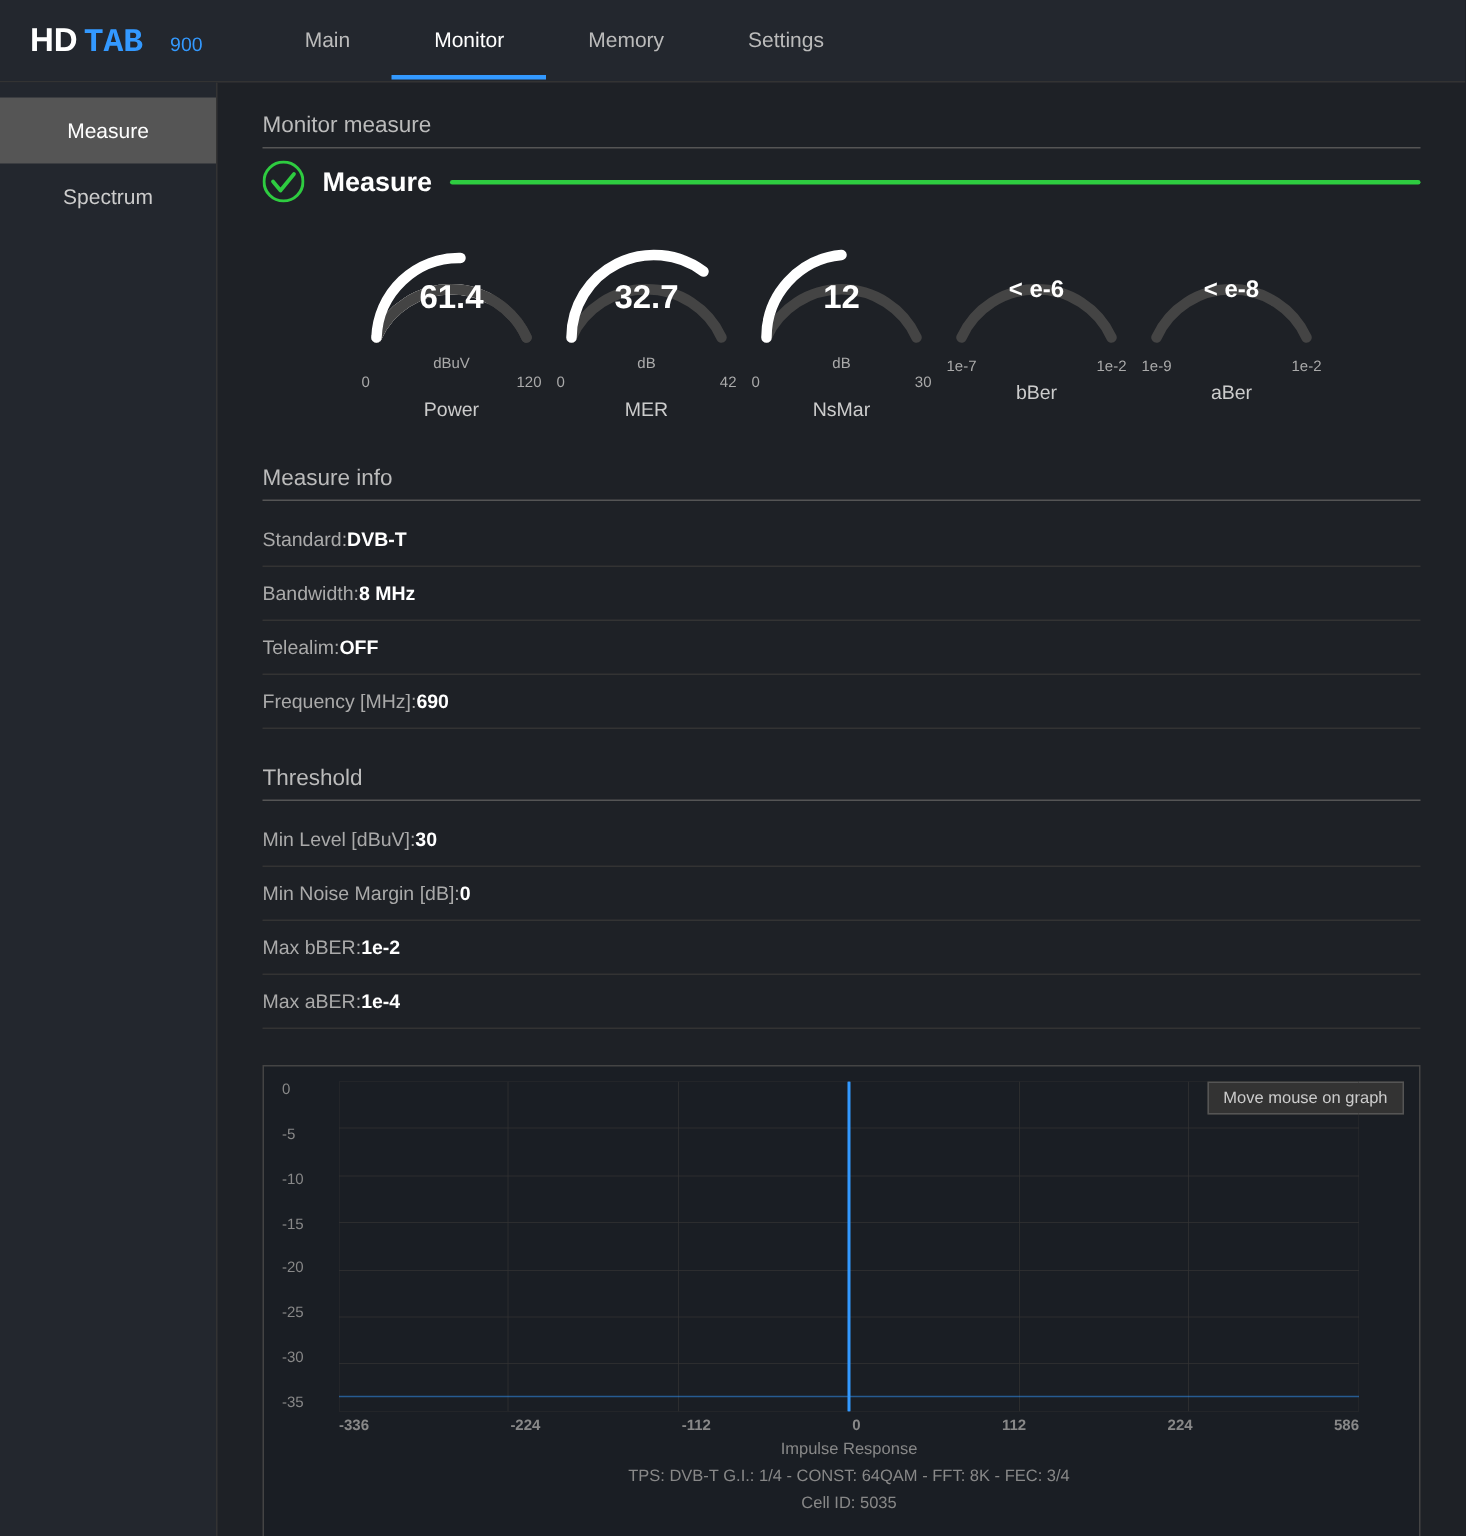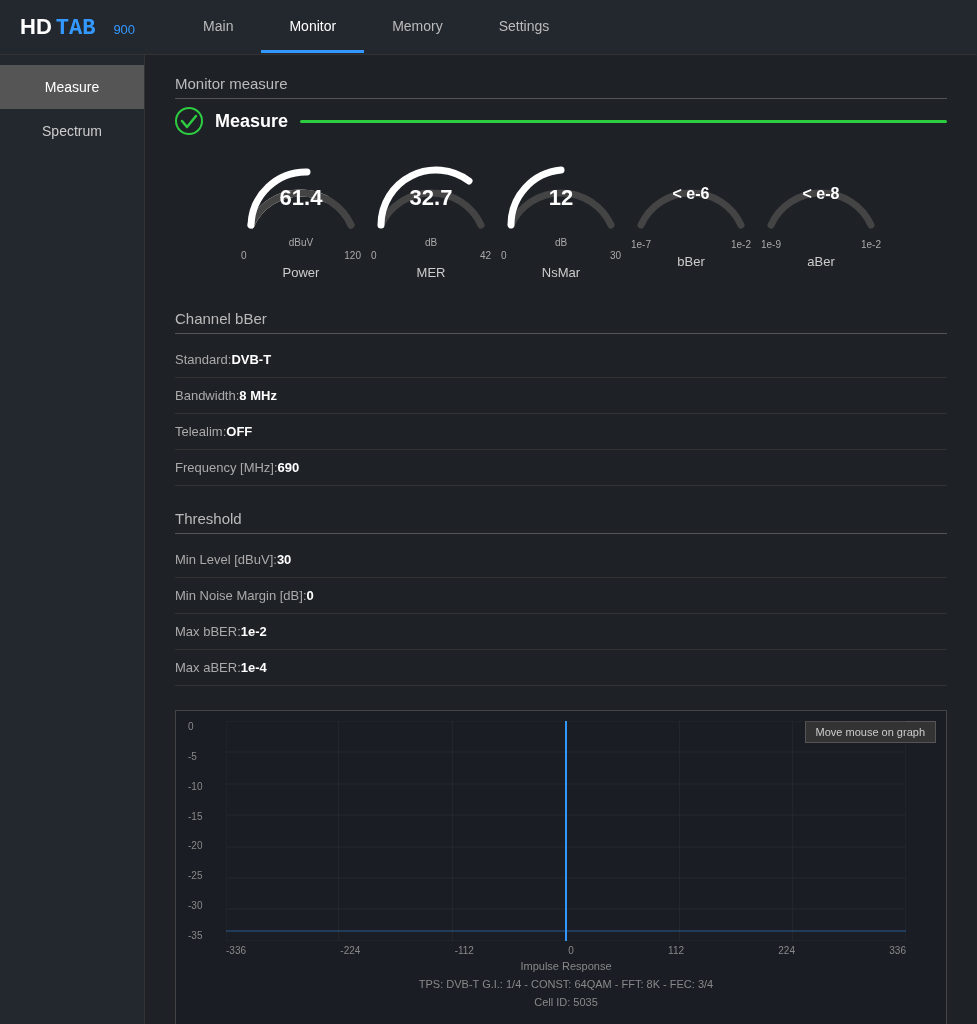--- a/index.html
+++ b/index.html
@@ -203,20 +203,21 @@
       color: #ccc;
       font-size: 11px;
       padding: 4px 10px;
     }
     .chart-x-labels {
       display: flex;
       justify-content: space-between;
       font-size: 10px;
       color: #888;
       margin-top: 4px;
+      font-weight: bold;
     }
     .chart-x-title {
       text-align: center;
       color: #888;
       font-size: 11px;
       margin-top: 4px;
     }
     .chart-info {
       text-align: center;
       color: #888;
@@ -348,21 +349,21 @@
         <div class="gauge-scale">
           <span>1e-9</span>
           <span>1e-2</span>
         </div>
         <div class="gauge-label">aBer</div>
       </div>
 
     </div>
 
     <div class="info-section">
-      <div class="info-title">Channel bBer</div>
+      <div class="info-title">Measure info</div>
       <div class="info-row">
         <span class="info-row-label">Standard:</span>
         <span class="info-row-value">DVB-T</span>
       </div>
       <div class="info-row">
         <span class="info-row-label">Bandwidth:</span>
         <span class="info-row-value">8 MHz</span>
       </div>
       <div class="info-row">
         <span class="info-row-label">Telealim:</span>
@@ -434,21 +435,21 @@
             <line x1="0" y1="210" x2="700" y2="210" stroke="#3399ff" stroke-width="1" opacity="0.5"></line>
           </svg>
         </div>
         <div class="chart-x-labels">
           <span>-336</span>
           <span>-224</span>
           <span>-112</span>
           <span>0</span>
           <span>112</span>
           <span>224</span>
-          <span>336</span>
+          <span>586</span>
         </div>
         <div class="chart-x-title">Impulse Response</div>
         <div class="chart-info">TPS: DVB-T G.I.: 1/4 - CONST: 64QAM - FFT: 8K - FEC: 3/4</div>
         <div class="chart-info">Cell ID: 5035</div>
       </div>
     </div>
 
   </div>
 </div>
 

